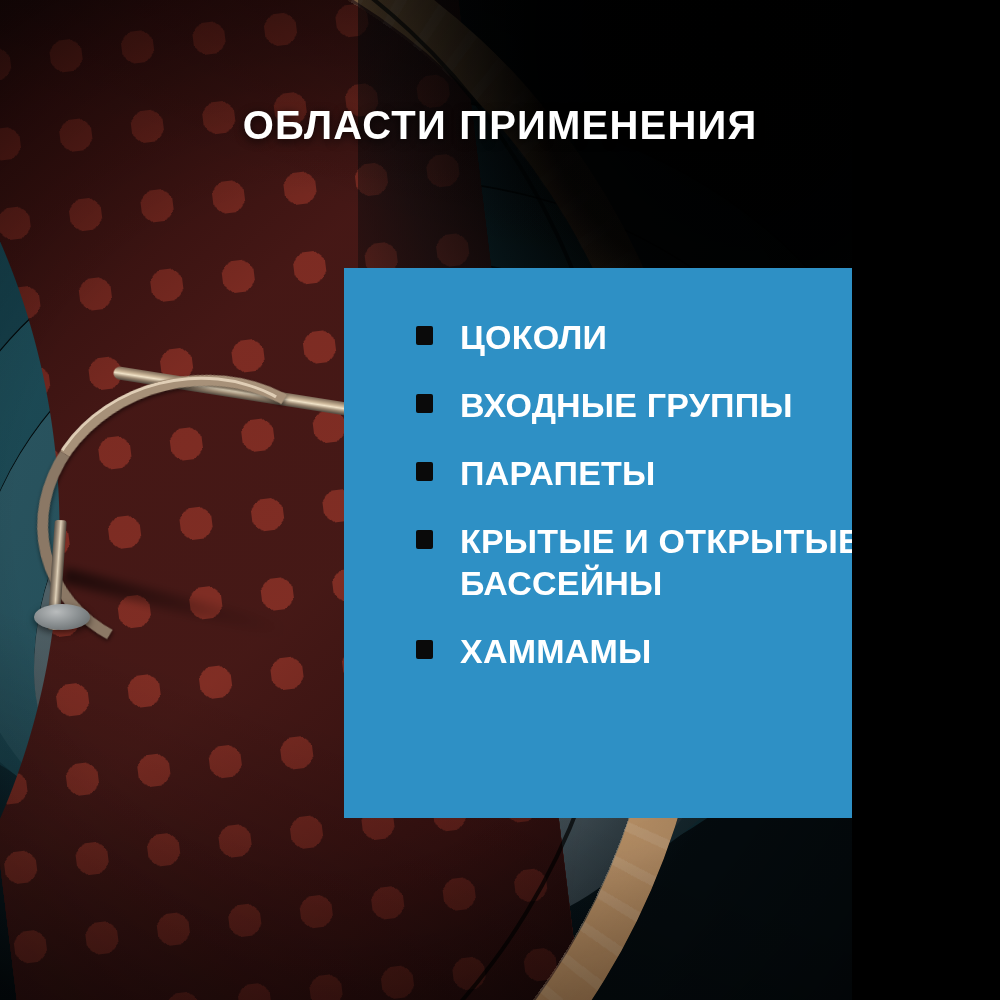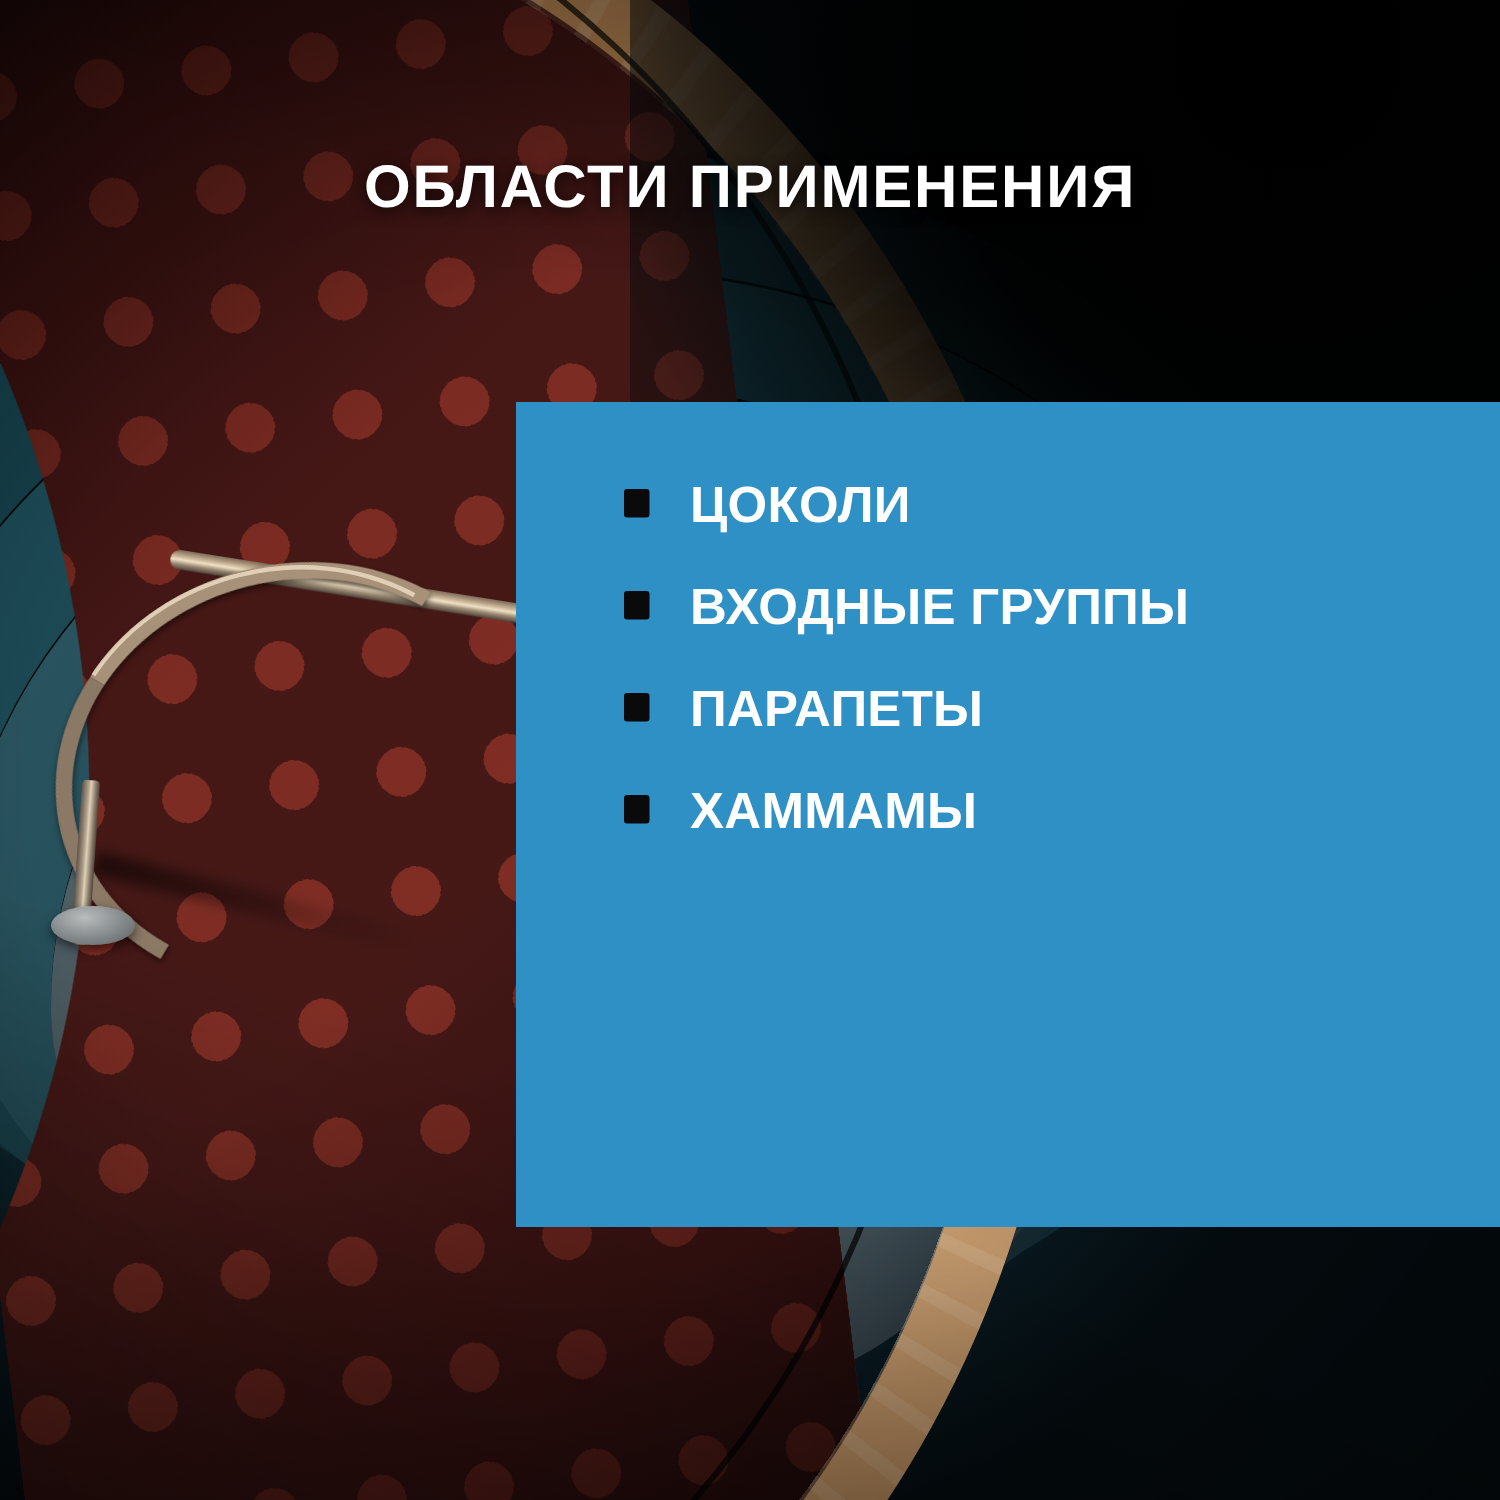--- a/index.html
+++ b/index.html
@@ -7,24 +7,24 @@
     margin: 0;
     padding: 0;
     background: #000;
   }
   body {
     font-family: "Liberation Sans", sans-serif;
   }
 
   #poster {
     position: relative;
-    width: 1000px;
+    width: 852px;
     height: 1000px;
     overflow: hidden;
-    background: #ec4899;
+    background: #4c1d95;
   }
 
   
   .photo {
     position: absolute;
     inset: 0;
     overflow: hidden;
   }
 
   
@@ -389,20 +389,24 @@
         <span class="bullet"></span>
         <span class="item-label">ВХОДНЫЕ ГРУППЫ</span>
       </li>
 
       <li class="list-item">
         <span class="bullet"></span>
         <span class="item-label">ПАРАПЕТЫ</span>
       </li>
 
 
+      <li class="list-item">
+        <span class="bullet"></span>
+        <span class="item-label">КРЫТЫЕ И ОТКРЫТЫЕ БАССЕЙНЫ</span>
+      </li>
 
       <li class="list-item">
         <span class="bullet"></span>
         <span class="item-label">ХАММАМЫ</span>
       </li>
 
     </ul>
   </div>
 
 </div>

